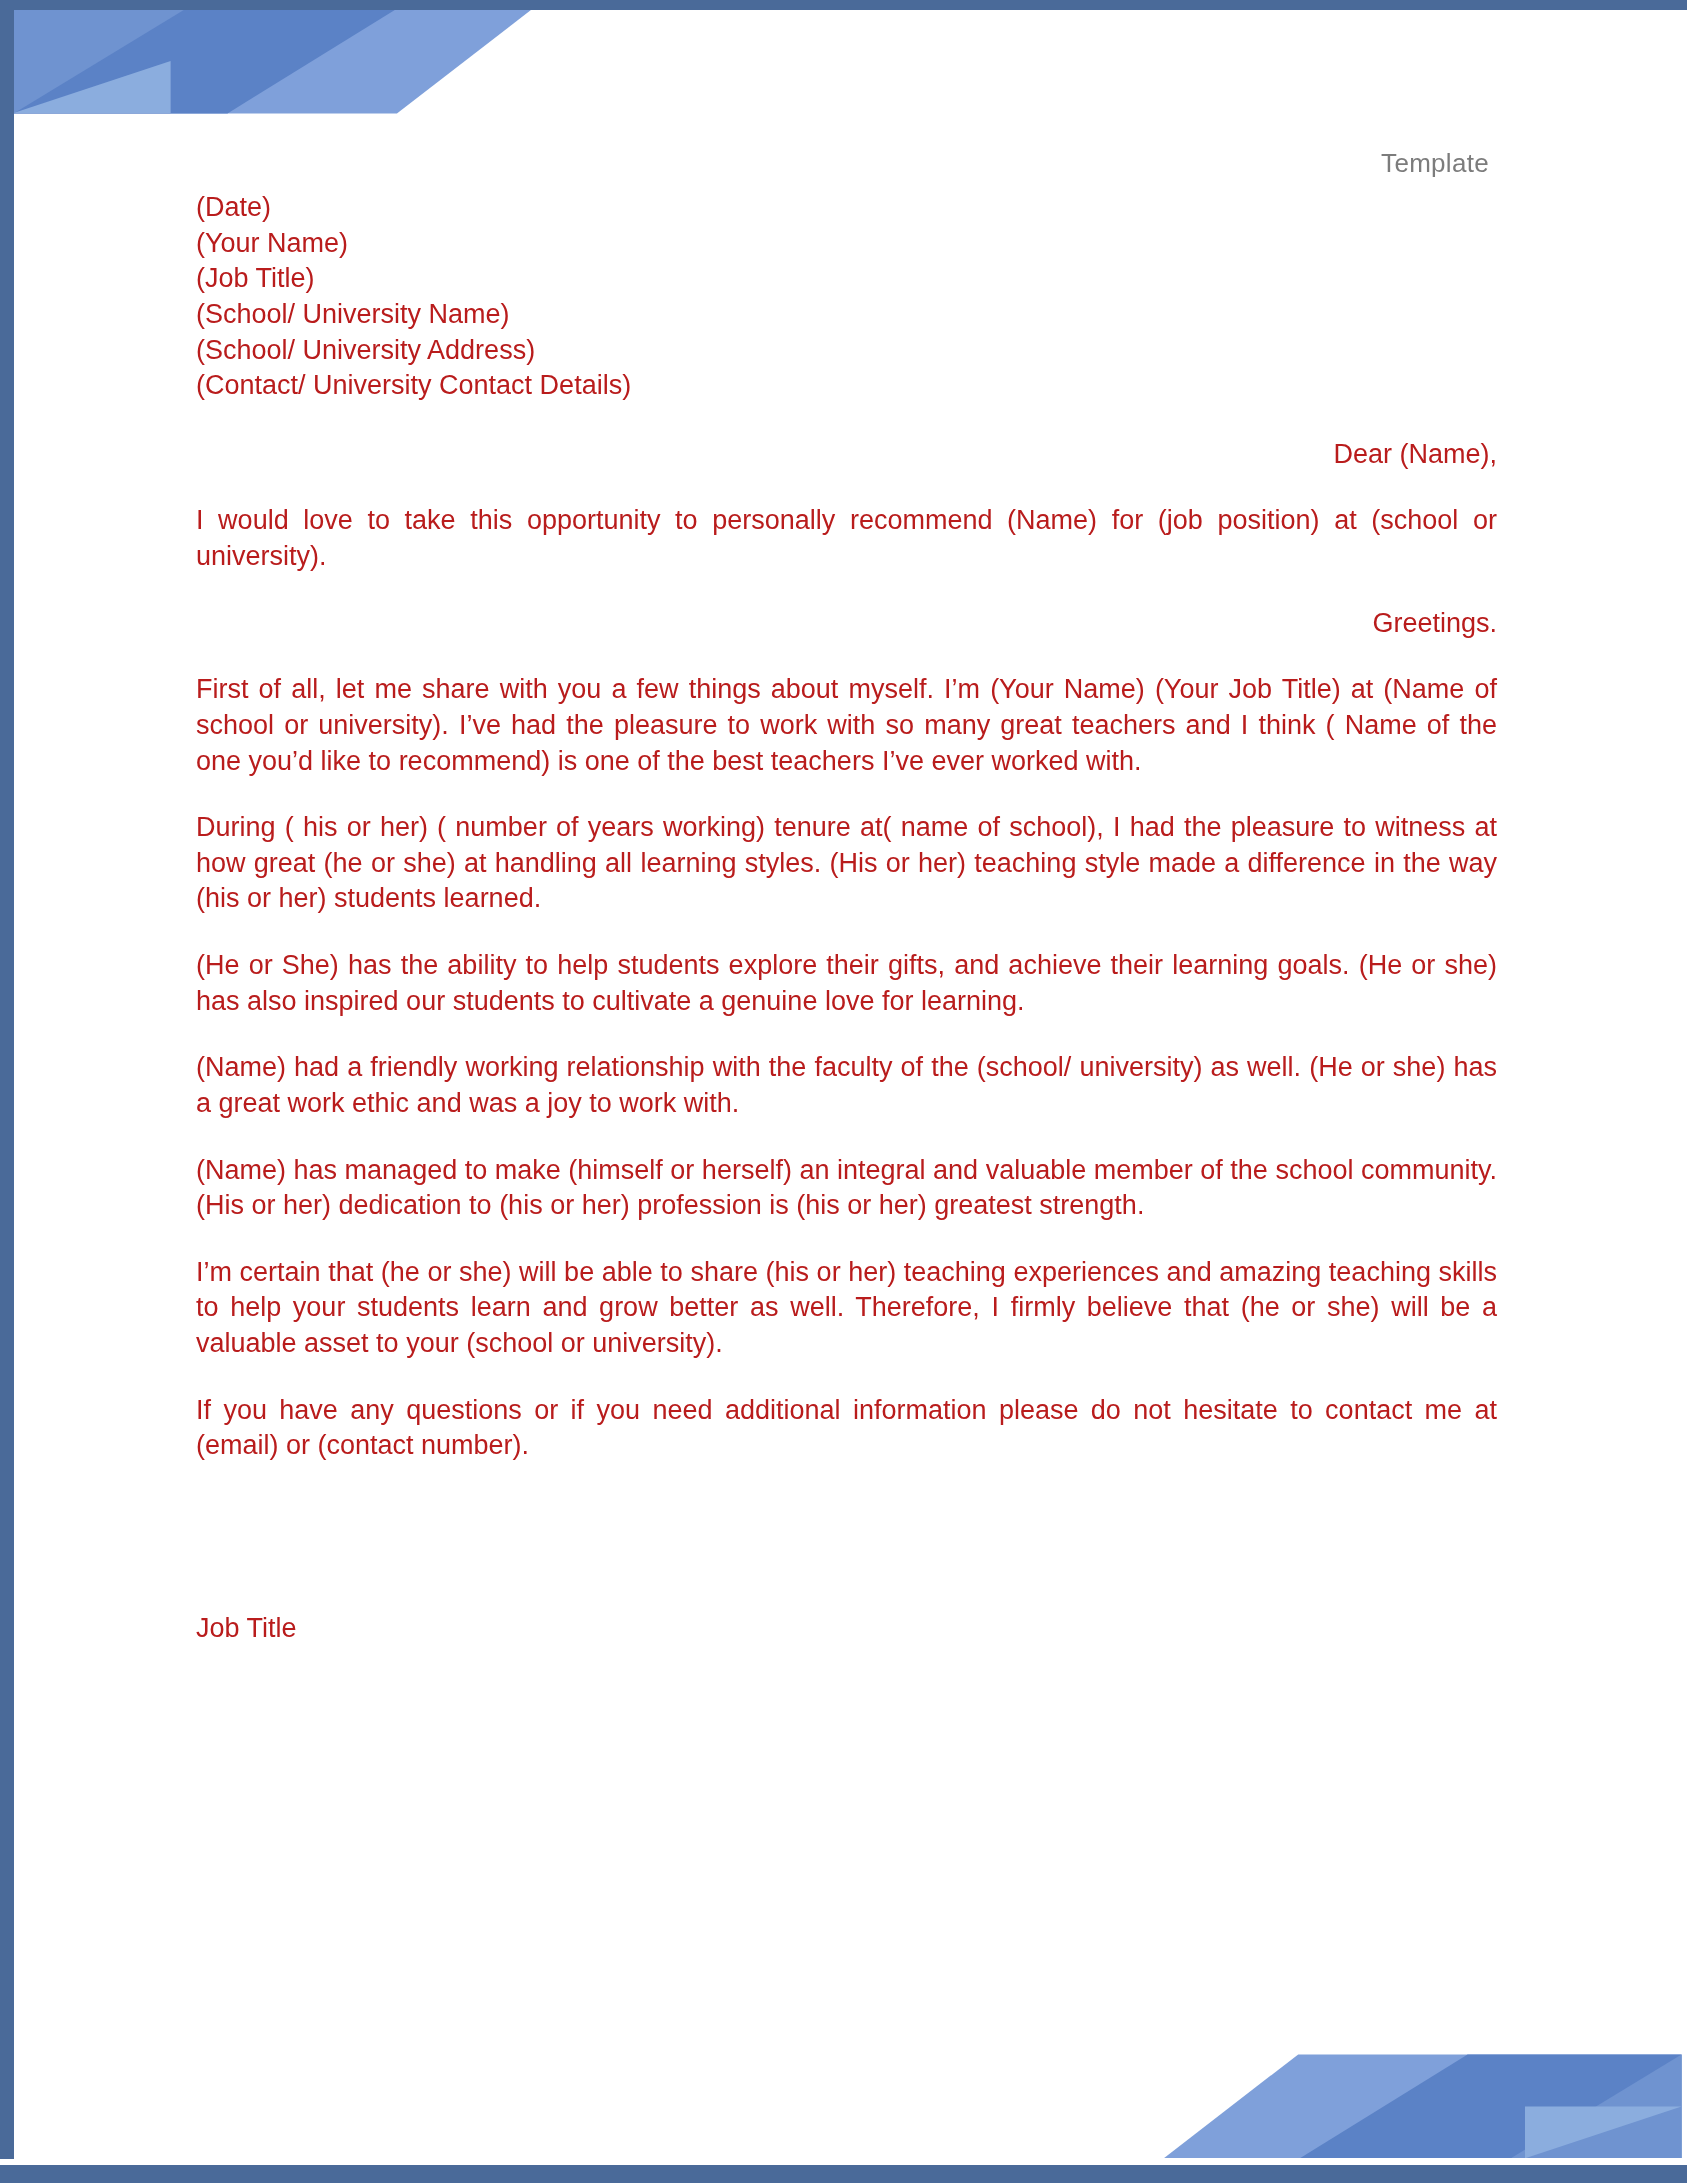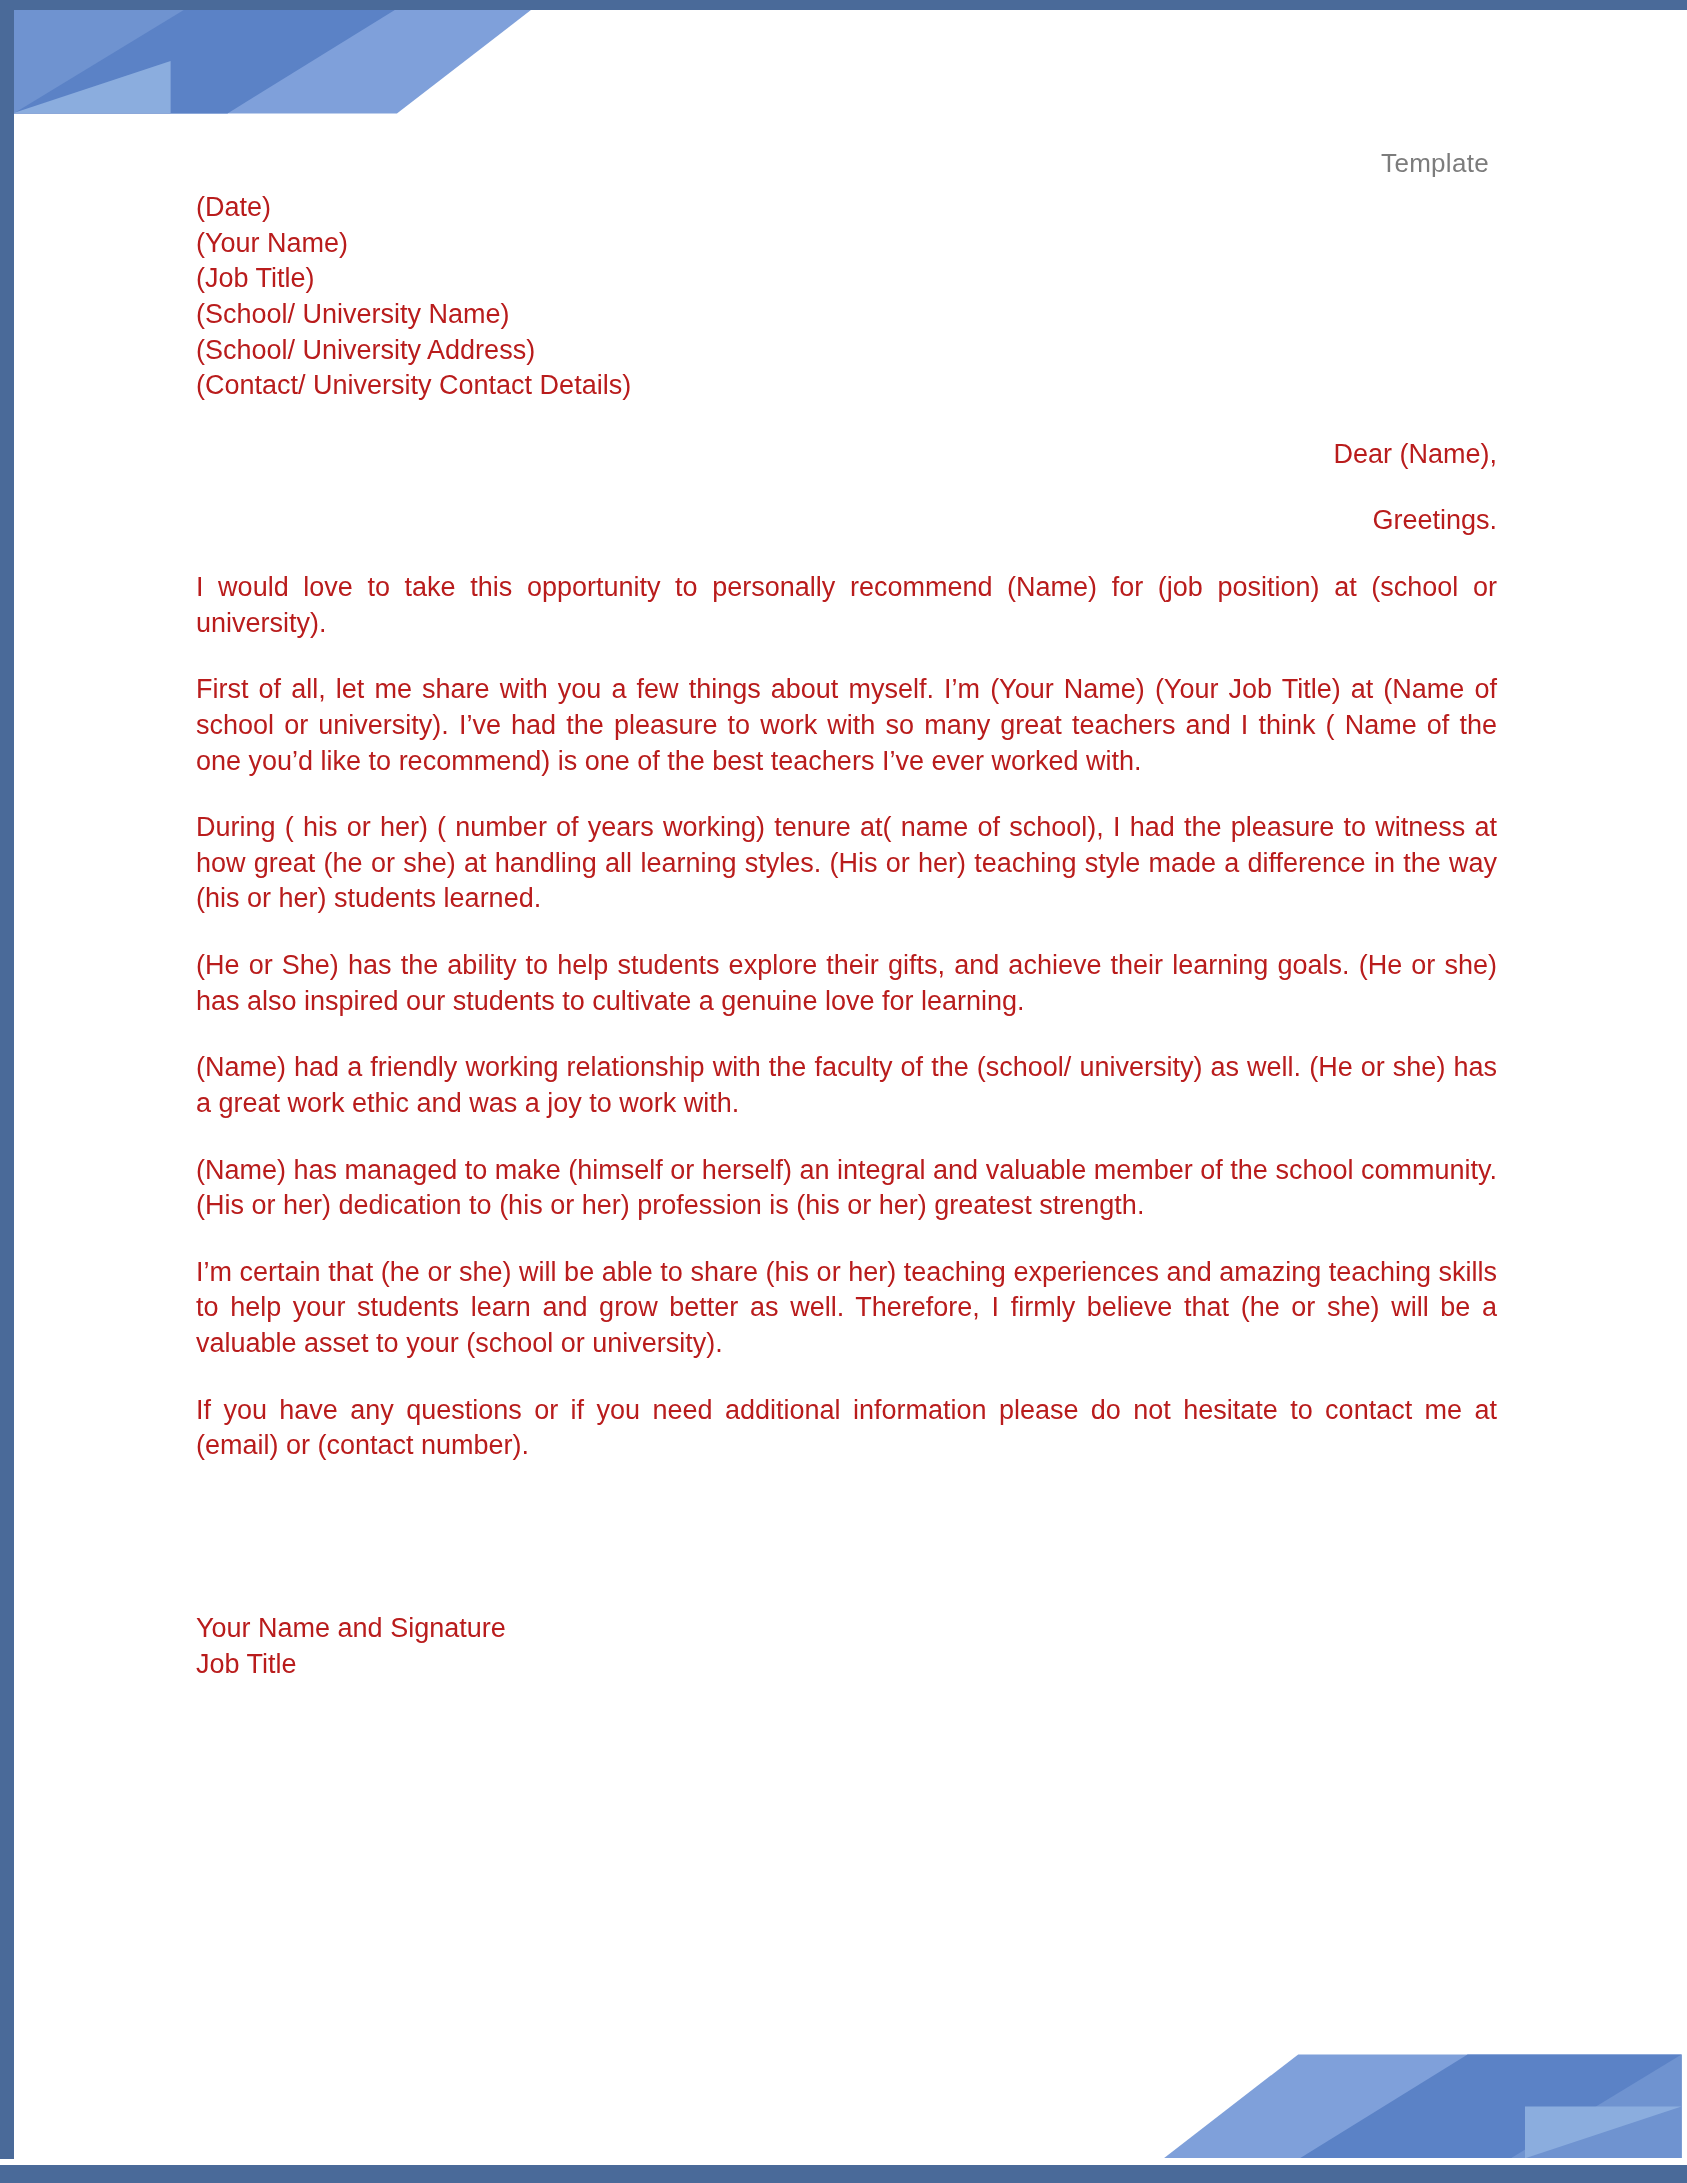--- a/index.html
+++ b/index.html
@@ -220,36 +220,35 @@
       <span class="addr-line">(Date)</span>
       <span class="addr-line">(Your Name)</span>
       <span class="addr-line">(Job Title)</span>
       <span class="addr-line">(School/ University Name)</span>
       <span class="addr-line">(School/ University Address)</span>
       <span class="addr-line">(Contact/ University Contact Details)</span>
     </div>
 
     <p class="para nojust">Dear (Name),</p>
 
+    <p class="para">I would love to take this opportunity to personally recommend (Name) for (job position) at (school or university).</p>
+
     <p class="para nojust">Greetings.</p>
-
-    <p class="para">I would love to take this opportunity to personally recommend (Name) for (job position) at (school or university).</p>
     <p class="para">First of all, let me share with you a few things about myself. I’m (Your Name) (Your Job Title) at (Name of school or university). I’ve had the pleasure to work with so many great teachers and I think ( Name of the one you’d like to recommend) is one of the best teachers I’ve ever worked with.</p>
     <p class="para">During ( his or her)  ( number of years working) tenure at( name of school), I had the pleasure to witness at how great (he or she) at handling all learning styles. (His or her) teaching style made a difference in the way (his or her) students learned.</p>
     <p class="para">(He or She) has the ability to help students explore their gifts, and achieve their learning goals. (He or she) has also inspired our students to cultivate a genuine love for learning.</p>
     <p class="para">(Name) had a friendly working relationship with the faculty of the (school/ university) as well. (He or she) has a great work ethic and was a joy to work with.</p>
     <p class="para">(Name) has managed to make (himself or herself) an integral and valuable member of the school community. (His or her) dedication to (his or her) profession is (his or her) greatest strength.</p>
     <p class="para">I’m certain that (he or she) will be able to share (his or her) teaching experiences and amazing teaching skills to help your students learn and grow better as well. Therefore, I firmly believe that (he or she) will be a valuable asset to your (school or university).</p>
     <p class="para">If you have any questions or if you need additional information please do not hesitate to contact me at (email) or (contact number).</p>
 
     <div class="spacer-sign"></div>
 
 
     <div class="spacer-close"></div>
 
     <div class="sig-block">
-      <span class="sig-line">Your Name and Signature</span>
       <span class="sig-line">Job Title</span>
     </div>
 
   </div>
 </div>
 
 
 </body></html>

